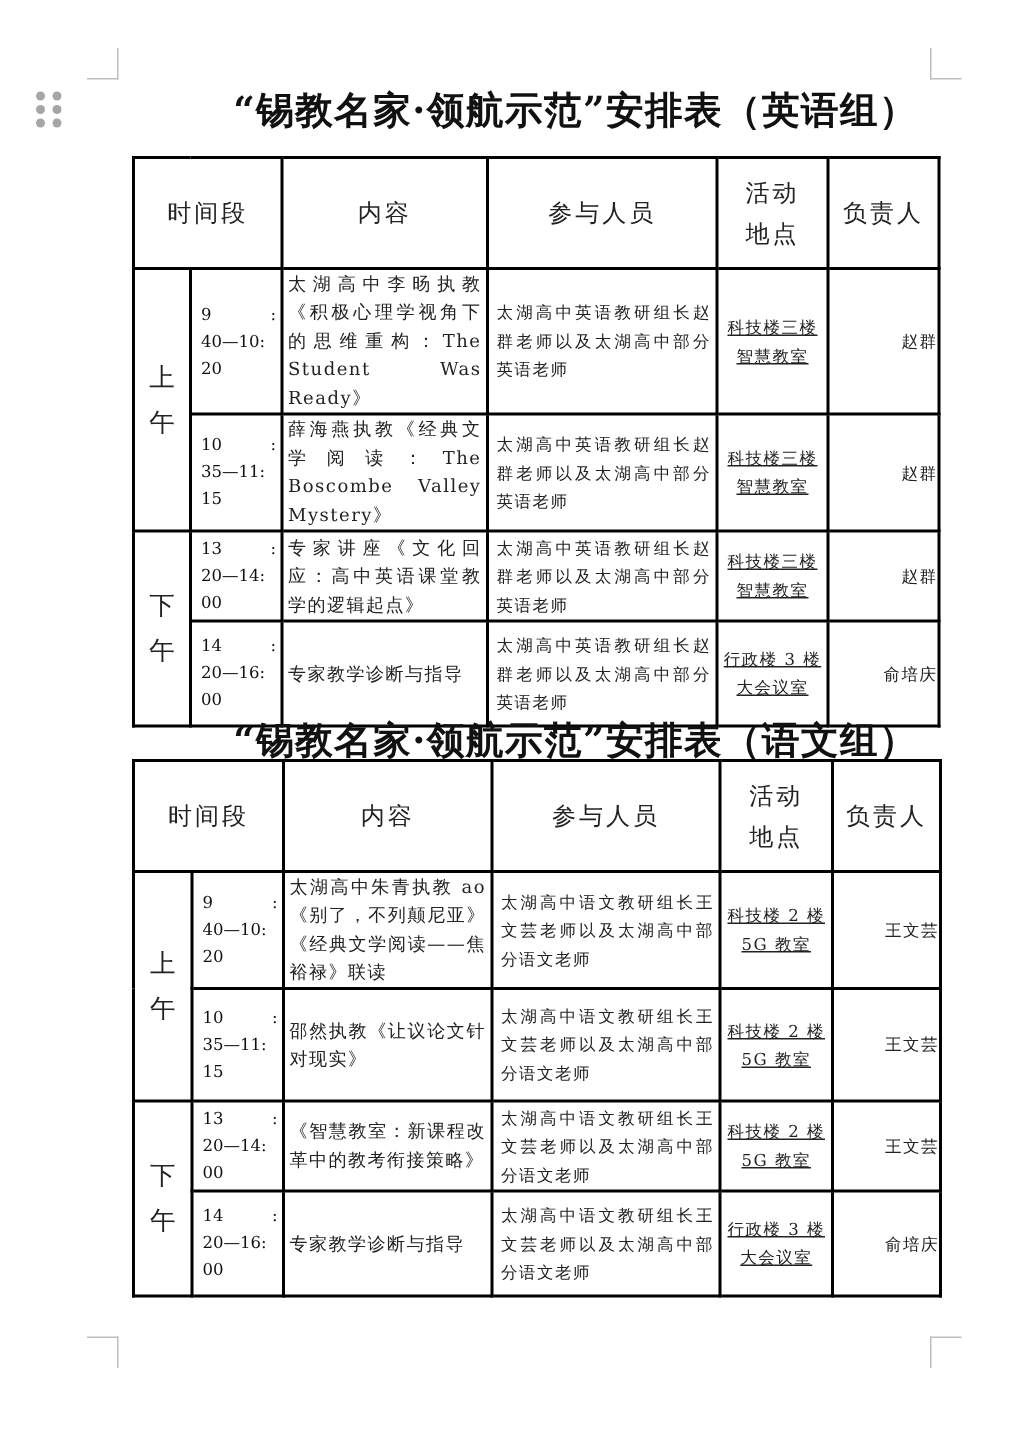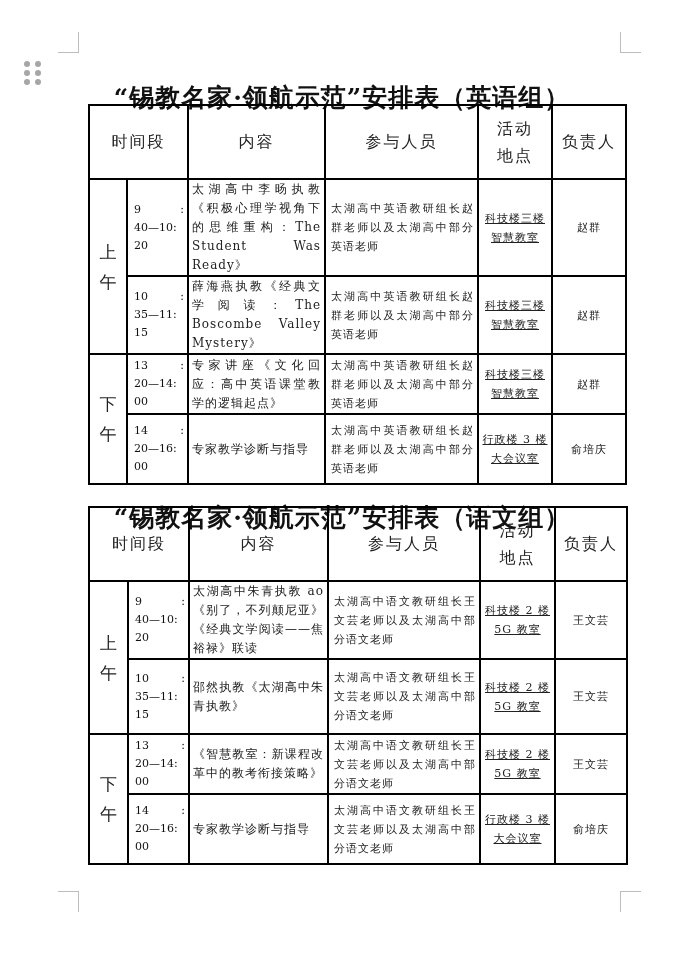--- a/index.html
+++ b/index.html
@@ -6,39 +6,39 @@
   body { width:674px; height:954px; position:relative; overflow:hidden;
          font-family:"DejaVu Serif","Liberation Serif",serif; color:#111; }
   .corner { position:absolute; width:20px; height:20px; border-color:#bdbdbd; border-style:solid; border-width:0; }
   .c-tl { left:58px; top:32px; border-right-width:1.5px; border-bottom-width:1.5px; }
   .c-tr { left:620px; top:32px; border-left-width:1.5px; border-bottom-width:1.5px; }
   .c-bl { left:58px; top:891px; border-right-width:1.5px; border-top-width:1.5px; }
   .c-br { left:620px; top:891px; border-left-width:1.5px; border-top-width:1.5px; }
   .handle { position:absolute; left:24px; top:61px; width:20px; height:28px;
             display:grid; grid-template-columns:7px 7px; grid-auto-rows:9px; column-gap:4px; cursor:move; }
   .handle span { width:6px; height:6px; border-radius:50%; background:#a6a6a6; display:block; }
-  .title { position:absolute; left:72px; width:540px; text-align:center;
+  .title { position:absolute; left:72px; width:540px; text-align:right;
            font-family:"DejaVu Serif","Liberation Serif",serif; font-weight:bold;
-           font-size:25px; letter-spacing:1px; line-height:32px; color:#111; white-space:nowrap;margin-top:24px; }
+           font-size:25px; letter-spacing:1px; line-height:32px; color:#111; white-space:nowrap; }
   .t1-title { top:58px; }
   .t2-title { top:478px; }
   table.sched { position:absolute; left:88px; border-collapse:collapse; table-layout:fixed;
                 font-family:"DejaVu Serif","Liberation Serif",serif; }
   table.sched td, table.sched th { border:2px solid #000; padding:0; vertical-align:middle; }
   .t1 { top:104px; width:537px; }
   .t2 { top:506px; width:538px; }
   th { font-weight:normal; font-size:16px; color:#222; letter-spacing:2px; text-align:center; }
   th.loc { line-height:27px;margin-top:14px; }
   td.period { text-align:center; font-size:17px; color:#222; line-height:30px; }
   td.time { font-size:11px; line-height:18px; padding:2px 3px 2px 6px !important; color:#111; }
   td.time .tline { display:flex; justify-content:space-between; }
   td.content { font-size:12px; line-height:19px; padding:0 3px !important; text-align:justify; color:#222; letter-spacing:1px; }
   td.people { font-size:11px; line-height:19px; padding:0 3px 0 5px !important; color:#222; letter-spacing:1px; text-align:justify; }
   td.loccell { font-size:11px; line-height:19px; text-align:center; color:#222; letter-spacing:1px;text-decoration:underline; }
-  td.owner { font-size:11px; text-align:center; color:#222; letter-spacing:1px; }
+  td.owner { font-size:11px; text-align:right; color:#222; letter-spacing:1px; }
 </style>
 </head>
 <body>
 
 <div class="corner c-tl"></div>
 <div class="corner c-tr"></div>
 <div class="corner c-bl"></div>
 <div class="corner c-br"></div>
 
 <div class="handle">
@@ -202,21 +202,21 @@
 
   <tr style="height:75px">
     <td class="time">
       <div class="tline">
             <span>10</span>
             <span>:</span>
           </div>
       <div>35—11:</div>
       <div>15</div>
     </td>
-    <td class="content">邵然执教《太湖高中朱青执教》</td>
+    <td class="content">邵然执教《让议论文针对现实》</td>
     <td class="people">太湖高中语文教研组长王文芸老师以及太湖高中部分语文老师</td>
     <td class="loccell">
       <div>科技楼 2 楼</div>
       <div>5G 教室</div>
     </td>
     <td class="owner">王文芸</td>
   </tr>
 
   <tr style="height:55px">
     <td rowspan="2" class="period">

